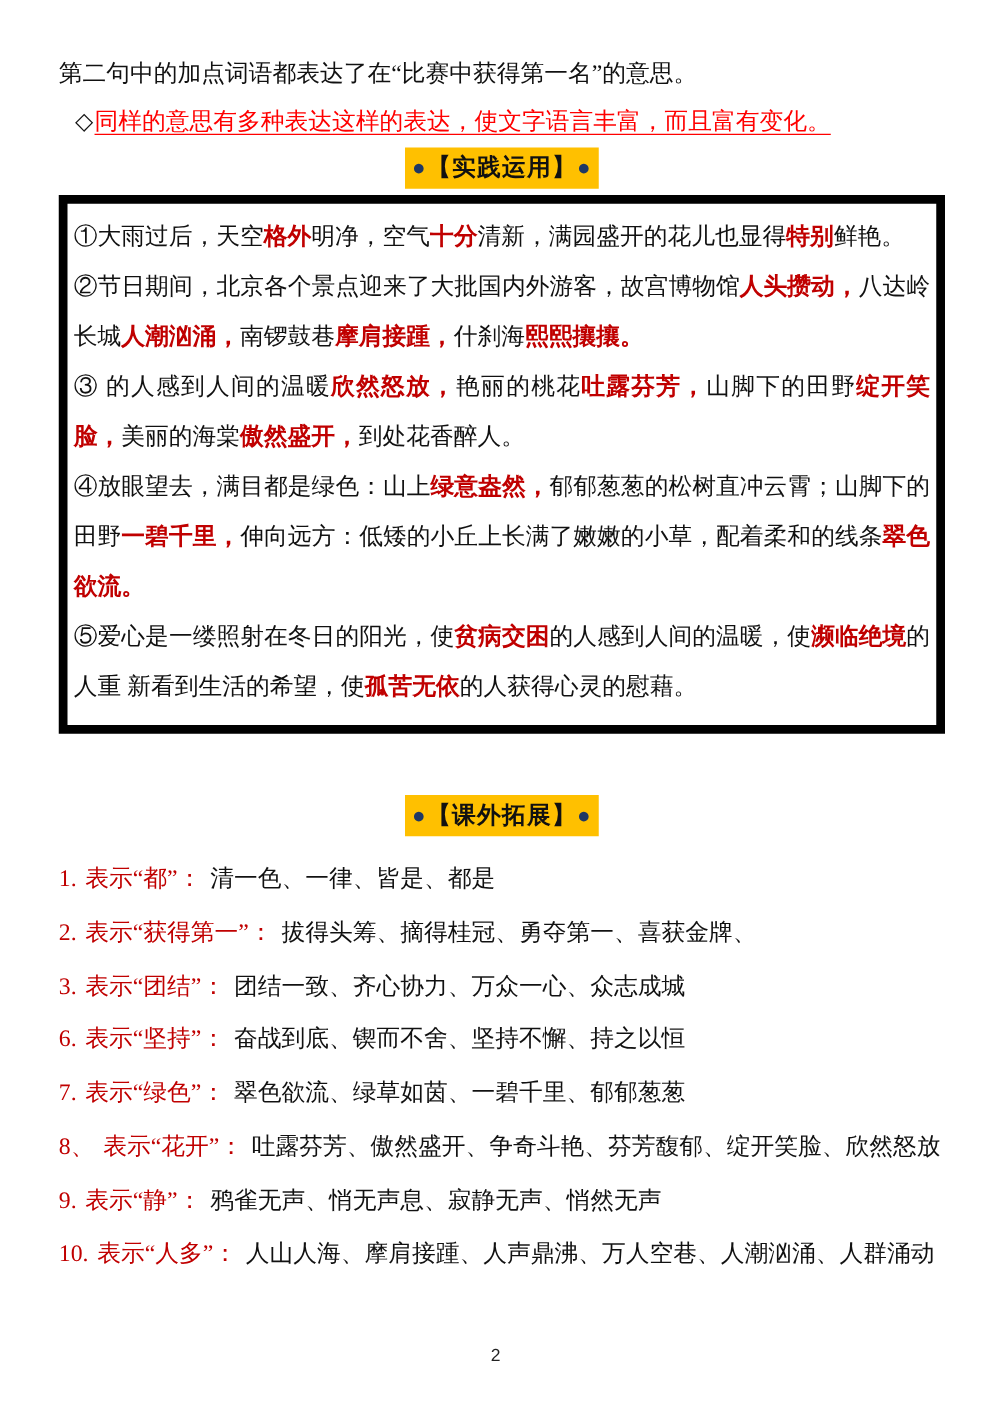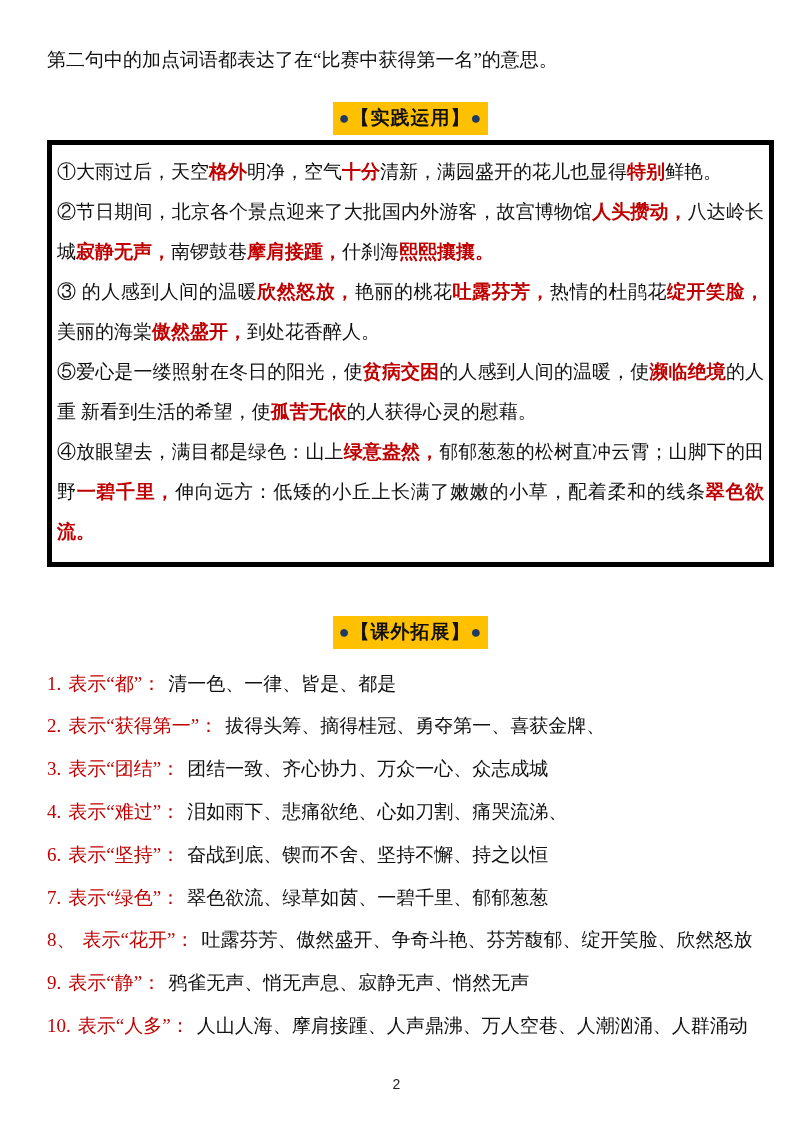--- a/index.html
+++ b/index.html
@@ -3,21 +3,21 @@
 <meta charset="utf-8">
 <style>
   html, body { margin: 0; padding: 0; background: #ffffff; }
   .page {
     position: relative;
     width: 793px;
     height: 1122px;
     margin: 0 auto;
     background: #ffffff;
     box-sizing: border-box;
-    padding: 46px 19px 0 47px;
+    padding: 46px 37px 0 47px;
     font-family: "Liberation Serif", "DejaVu Serif", serif;
     color: #1a1a1a;
     overflow: hidden;
   }
   .intro-line1 {
     margin: 0;
     font-size: 19px;
     line-height: 1.45;
     color: #111111;
   }
@@ -33,42 +33,42 @@
     margin-right: 1px;
   }
   .red-underline {
     color: var(--line-red, #ff0000);
     text-decoration: underline;
     text-decoration-color: var(--line-red, #ff0000);
     text-underline-offset: 4px;
   }
   .header-wrap {
     text-align: center;
-    margin-top: 28px;
+    margin-top: 7px;
   }
   .header-wrap.second {
     margin-top: 49px;
     text-align: center;
   }
   .section-header {
     display: inline-block;
     background: var(--header-bg, #FFC000);
     padding: 3px 6px 4px 6px;
     font-size: 19px;
     font-weight: bold;
     color: #111111;
     letter-spacing: 1px;
   }
   .dot {
     color: var(--dot-blue, #1F3864);
     font-size: 18px;
   }
   .practice-box {
     margin-top: 5px;
-    border: 5px solid #000000;
+    border: 7px solid #000000;
     padding: 7px 5px 10px 5px;
   }
   .practice-box p {
     margin: 0;
     font-size: 19px;
     line-height: 40px;
     text-align: justify;
     color: #111111;
   }
   .seg-red {
@@ -105,42 +105,44 @@
     font-family: "Liberation Sans", "DejaVu Sans", sans-serif;
   }
 </style>
 </head>
 <body>
 
 <div class="page">
 
   <p class="intro-line1">第二句中的加点词语都表达了在“比赛中获得第一名”的意思。</p>
 
+  <p class="intro-line2">
+    <span class="diamond">◇</span><span class="red-underline">同样的意思有多种表达这样的表达，使文字语言丰富，而且富有变化。</span>
+  </p>
 
   <div class="header-wrap">
     <span class="section-header"><span class="dot">●</span><span>【实践运用】</span><span class="dot">●</span></span>
   </div>
 
   <div class="practice-box">
     <p><span>①大雨过后，天空</span><span class="seg-red">格外</span><span>明净，空气</span><span class="seg-red">十分</span><span>清新，满园盛开的花儿也显得</span><span class="seg-red">特别</span><span>鲜艳。</span></p>
-    <p><span>②节日期间，北京各个景点迎来了大批国内外游客，故宫博物馆</span><span class="seg-red">人头攒动，</span><span>八达岭长城</span><span class="seg-red">寂静无声，</span><span>南锣鼓巷</span><span class="seg-red">摩肩接踵，</span><span>什刹海</span><span class="seg-red">熙熙攘攘。</span></p>
-    <p><span>③ 的人感到人间的温暖</span><span class="seg-red">欣然怒放，</span><span>艳丽的桃花</span><span class="seg-red">吐露芬芳，</span><span>热情的杜鹃花</span><span class="seg-red">绽开笑脸，</span><span>美丽的海棠</span><span class="seg-red">傲然盛开，</span><span>到处花香醉人。</span></p>
+    <p><span>②节日期间，北京各个景点迎来了大批国内外游客，故宫博物馆</span><span class="seg-red">人头攒动，</span><span>八达岭长城</span><span class="seg-red">人潮汹涌，</span><span>南锣鼓巷</span><span class="seg-red">摩肩接踵，</span><span>什刹海</span><span class="seg-red">熙熙攘攘。</span></p>
+    <p><span>③ 的人感到人间的温暖</span><span class="seg-red">欣然怒放，</span><span>艳丽的桃花</span><span class="seg-red">吐露芬芳，</span><span>山脚下的田野</span><span class="seg-red">绽开笑脸，</span><span>美丽的海棠</span><span class="seg-red">傲然盛开，</span><span>到处花香醉人。</span></p>
+    <p><span>④放眼望去，满目都是绿色：山上</span><span class="seg-red">绿意盎然，</span><span>郁郁葱葱的松树直冲云霄；山脚下的田野</span><span class="seg-red">一碧千里，</span><span>伸向远方：低矮的小丘上长满了嫩嫩的小草，配着柔和的线条</span><span class="seg-red">翠色欲流。</span></p>
     <p><span>⑤爱心是一缕照射在冬日的阳光，使</span><span class="seg-red">贫病交困</span><span>的人感到人间的温暖，使</span><span class="seg-red">濒临绝境</span><span>的人重 新看到生活的希望，使</span><span class="seg-red">孤苦无依</span><span>的人获得心灵的慰藉。</span></p>
-    <p><span>④放眼望去，满目都是绿色：山上</span><span class="seg-red">绿意盎然，</span><span>郁郁葱葱的松树直冲云霄；山脚下的田野</span><span class="seg-red">一碧千里，</span><span>伸向远方：低矮的小丘上长满了嫩嫩的小草，配着柔和的线条</span><span class="seg-red">翠色欲流。</span></p>
   </div>
 
   <div class="header-wrap second">
     <span class="section-header"><span class="dot">●</span><span>【课外拓展】</span><span class="dot">●</span></span>
   </div>
 
   <div class="ext-list">
     <div class="ext-item"><span class="ext-num">1.</span><span class="ext-label">表示“都”：</span><span class="ext-content">清一色、一律、皆是、都是</span></div>
     <div class="ext-item"><span class="ext-num">2.</span><span class="ext-label">表示“获得第一”：</span><span class="ext-content">拔得头筹、摘得桂冠、勇夺第一、喜获金牌、</span></div>
     <div class="ext-item"><span class="ext-num">3.</span><span class="ext-label">表示“团结”：</span><span class="ext-content">团结一致、齐心协力、万众一心、众志成城</span></div>
-    <div class="ext-item"><span class="ext-num">4.</span><span class="ext-label">表示“难过”：</span><span class="ext-content">泪如雨下、悲痛欲绝、心如刀割、痛哭流涕、</span></div>
     <div class="ext-item"><span class="ext-num">6.</span><span class="ext-label">表示“坚持”：</span><span class="ext-content">奋战到底、锲而不舍、坚持不懈、持之以恒</span></div>
     <div class="ext-item"><span class="ext-num">7.</span><span class="ext-label">表示“绿色”：</span><span class="ext-content">翠色欲流、绿草如茵、一碧千里、郁郁葱葱</span></div>
     <div class="ext-item"><span class="ext-num">8、</span><span class="ext-label">表示“花开”：</span><span class="ext-content">吐露芬芳、傲然盛开、争奇斗艳、芬芳馥郁、绽开笑脸、欣然怒放</span></div>
     <div class="ext-item"><span class="ext-num">9.</span><span class="ext-label">表示“静”：</span><span class="ext-content">鸦雀无声、悄无声息、寂静无声、悄然无声</span></div>
     <div class="ext-item"><span class="ext-num">10.</span><span class="ext-label">表示“人多”：</span><span class="ext-content">人山人海、摩肩接踵、人声鼎沸、万人空巷、人潮汹涌、人群涌动</span></div>
   </div>
 
   <div class="page-number">2</div>
 
 </div>

